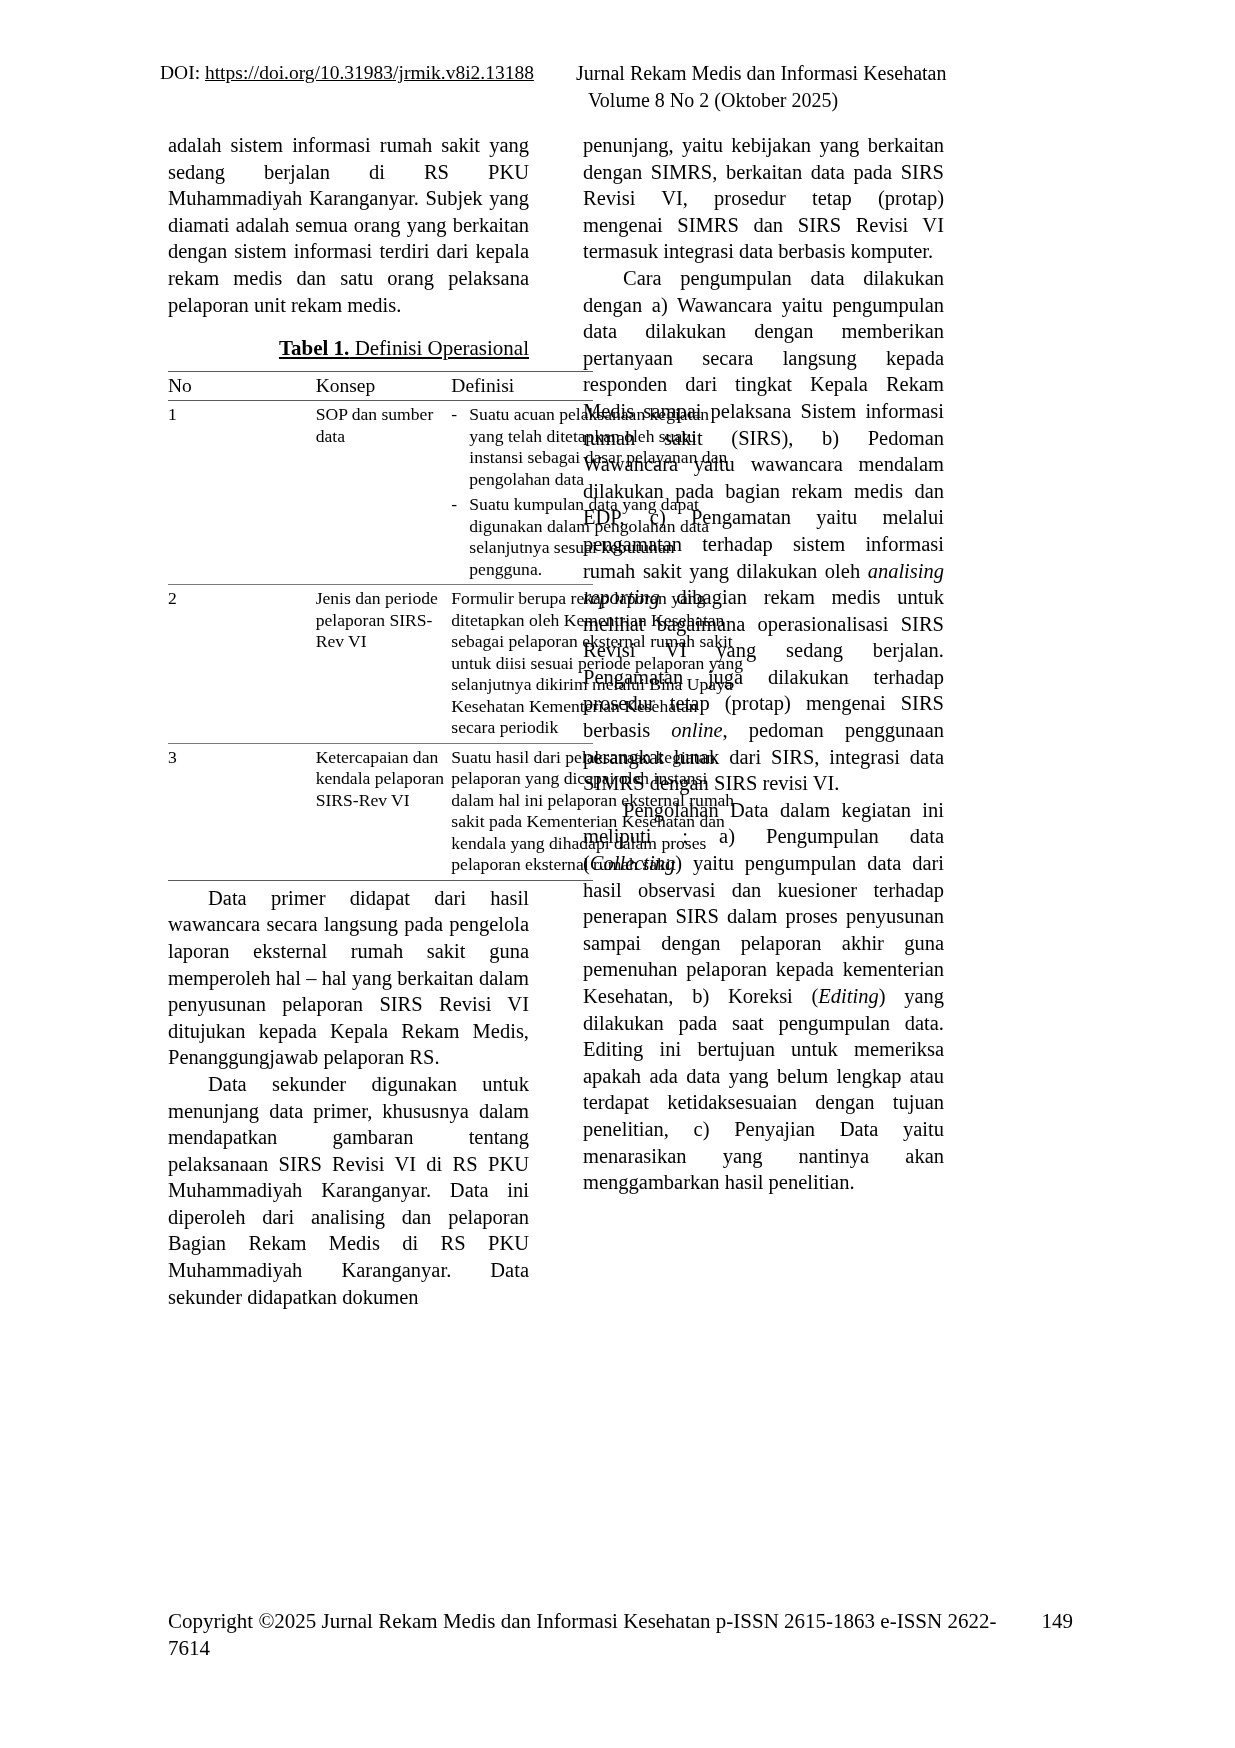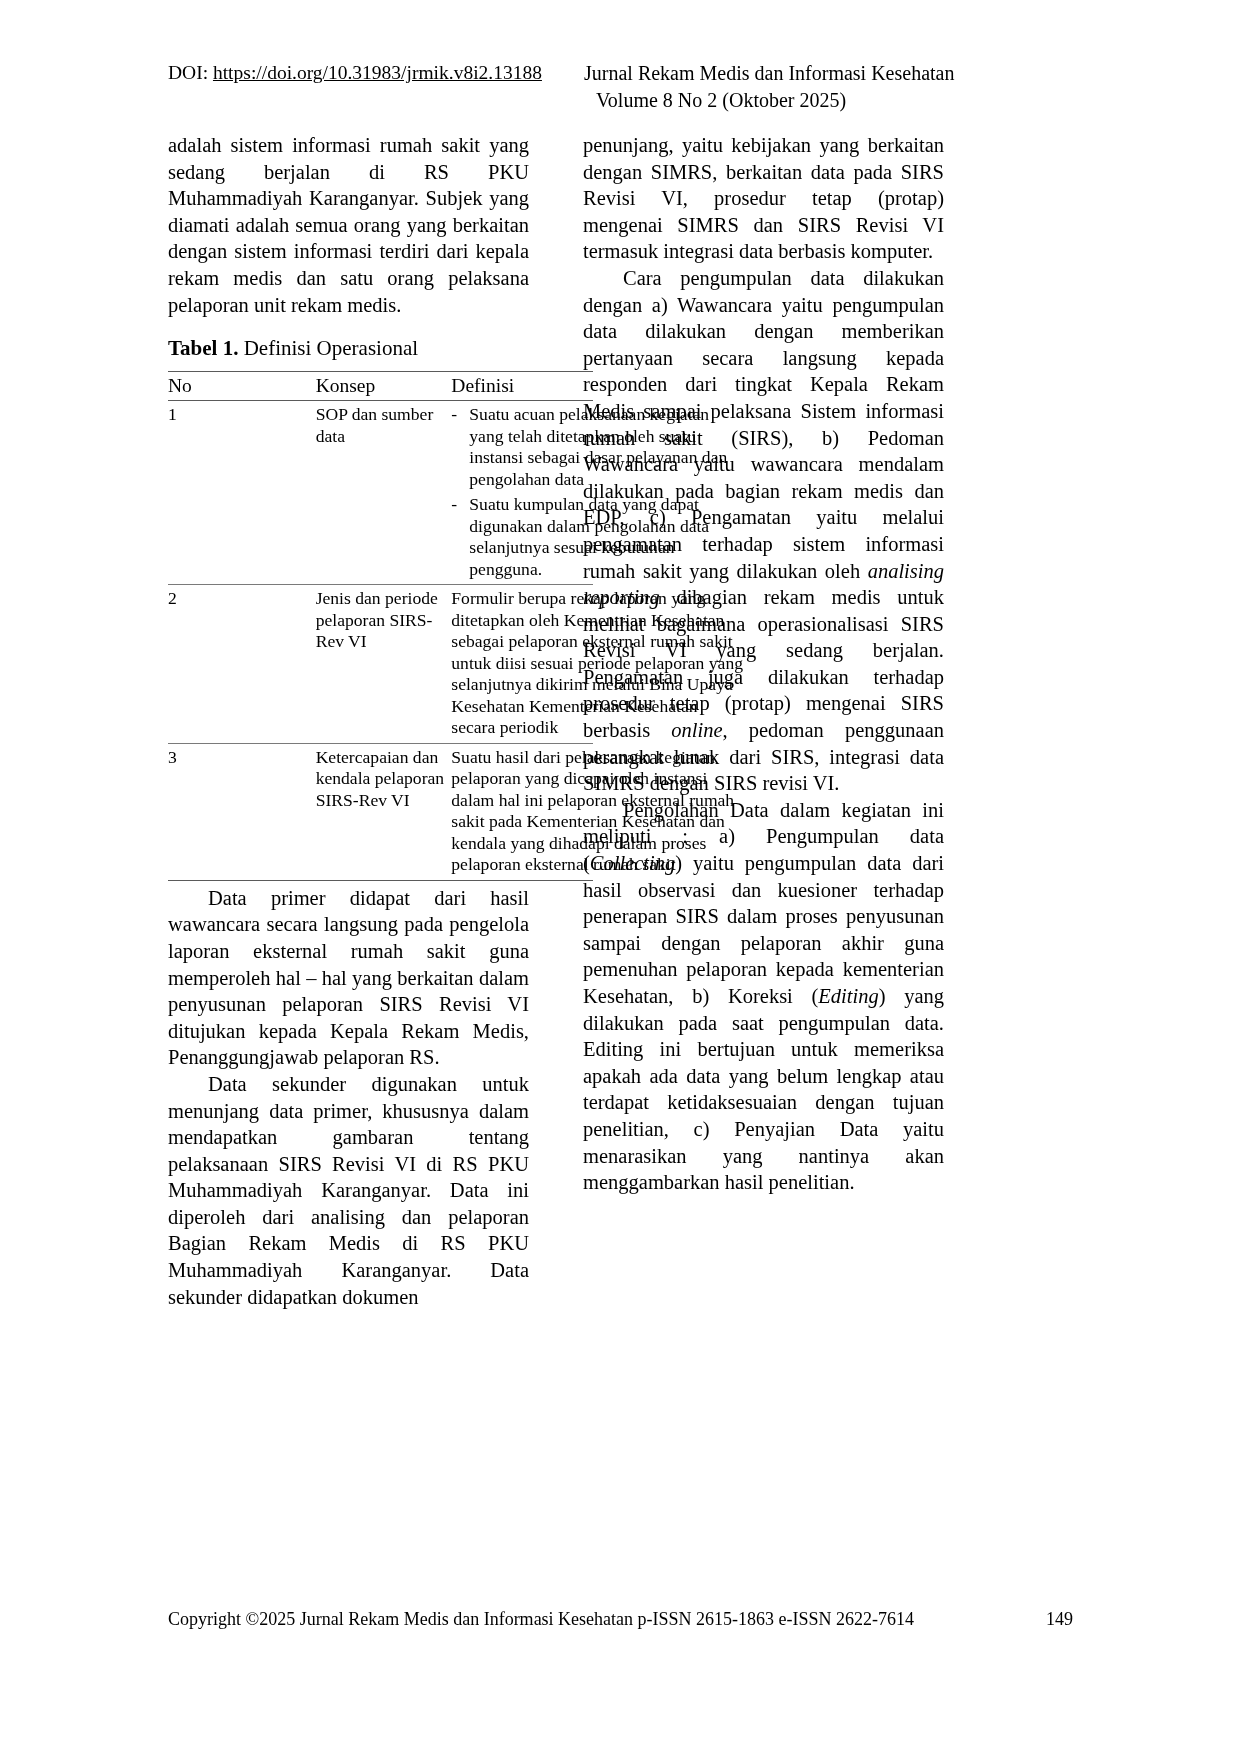--- a/index.html
+++ b/index.html
@@ -18,21 +18,21 @@
   .page {
     position: absolute;
     left: 0; top: 0;
     width: 1235px;
     height: 1748px;
   }
 
   
   .hdr {
     position: absolute;
-    left: 168px;
+    left: 160px;
     top: 60px;
     width: 900px;
     display: flex;
     align-items: flex-start;
   }
   .hdr-doi {
     width: 400px;
     font-size: 19.5px;
     line-height: 1.3;
     white-space: nowrap;
@@ -67,21 +67,22 @@
     text-align: justify;
     text-justify: inter-word;
   }
   .col p.ind { text-indent: 40px; }
 
   
   .tbl-caption {
     margin-top: 17px;
     margin-bottom: 9px;
     font-size: 21px;
-    text-align: left;
+    text-align: right;
+    text-decoration: underline;
   }
   .tbl-caption b { font-weight: bold; }
 
   
   table.deftbl {
     border-collapse: collapse;
     width: 425px;
     font-size: 17.6px;
     line-height: 21.5px;
     table-layout: fixed;
@@ -126,21 +127,21 @@
     flex: 0 0 18px;
   }
   .bullet-txt { flex: 1 1 auto; }
 
   
   .footer {
     position: absolute;
     left: 168px;
     top: 1608px;
     width: 905px;
-    font-size: 18px;
+    font-size: 21px;
     line-height: 1.3;
     display: flex;
     justify-content: space-between;
     align-items: baseline;
   }
   .footer .fnum { padding-left: 20px; }
 
   i { font-style: italic; }
 </style>
 </head>

